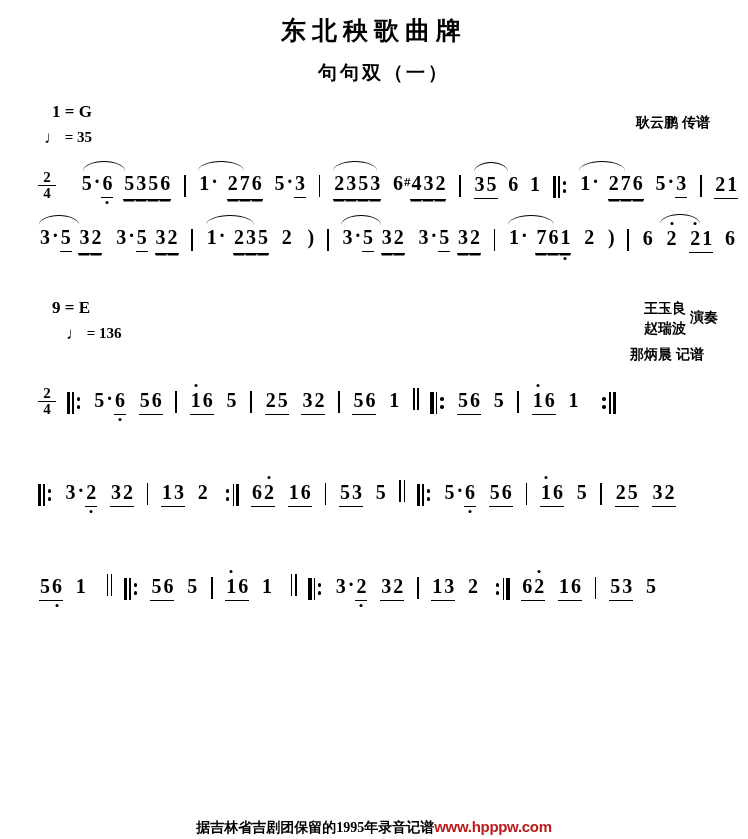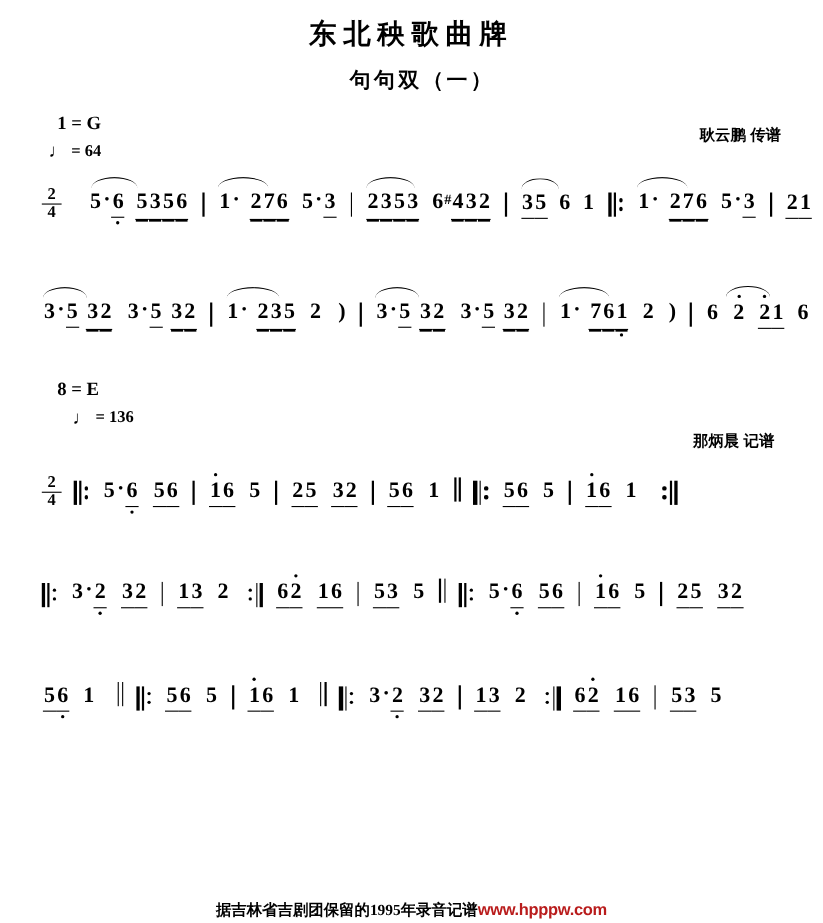--- a/index.html
+++ b/index.html
@@ -259,21 +259,21 @@
 
 <div class="page">
 
   <div class="title-main">东北秧歌曲牌</div>
   <div class="title-sub">句句双（一）</div>
 
   <div class="meta-row" style="margin-top:16px;padding-left:14px;">
     <div class="key-sig" style="left:52px; top:0px;">1 = G</div>
     <div class="tempo" style="left:44px; top:26px;">
       <span class="note">♩</span>
-      <span>= 64</span>
+      <span>= 35</span>
     </div>
     <div class="credit" style="right:38px; top:12px;">耿云鹏 传谱</div>
   </div>
 
   <div class="staff" style="margin-top:2px;">
     <div class="staff-inner" style="left:14px; top:10px;">
       <span class="meter">
         <span class="num">2</span>
         <span class="den">4</span>
       </span>
@@ -322,21 +322,21 @@
       <span class="grp">
         <span class="nt beam1">2</span><span class="nt beam1">1</span>
         <span class="nt" style="margin-left:5px;">6</span>
         
       </span>
 
       
     </div>
   </div>
 
-  <div class="staff" style="margin-top:46px;">
+  <div class="staff" style="">
     <div class="staff-inner" style="left:14px; top:10px;">
       <span class="grp">
         <span class="slur" style="left:0px; top:-11px; width:40px;"></span>
         <span class="nt">3</span><span class="augdot">·</span><span class="nt beam1">5</span>
         <span class="nt beam2" style="margin-left:2px;">3</span><span class="nt beam2">2</span>
         <span class="nt" style="margin-left:8px;">3</span><span class="augdot">·</span><span class="nt beam1">5</span>
         <span class="nt beam2" style="margin-left:2px;">3</span><span class="nt beam2">2</span>
       </span>
       <span class="bar"></span>
 
@@ -375,26 +375,32 @@
         <span class="nt" style="margin-left:6px;">6</span>
       </span>
       
 
       
     </div>
   </div>
 
 
   <div class="meta-row" style="margin-top:26px; height:86px;">
-    <div class="key-sig" style="left:52px; top:0px;">8 = E</div>
+    <div class="key-sig" style="left:52px; top:0px;">9 = E</div>
     <div class="tempo" style="left:66px; top:26px;">
       <span class="note">♩</span>
       <span>= 136</span>
     </div>
 
+    <div class="credit-group" style="right:30px; top:0px;">
+      <span class="credit-names">
+        <span style="display:block;">王玉良</span>
+        <span style="display:block;">赵瑞波</span>
+      </span><span class="credit-role">演奏</span>
+    </div>
     <div class="credit-group" style="right:44px; top:48px;">
       <span>那炳晨</span><span class="credit-role">记谱</span>
     </div>
   </div>
 
   <div class="staff" style="margin-top:-8px;">
     <div class="staff-inner" style="left:14px; top:10px;">
       <span class="meter">
         <span class="num">2</span>
         <span class="den">4</span>

